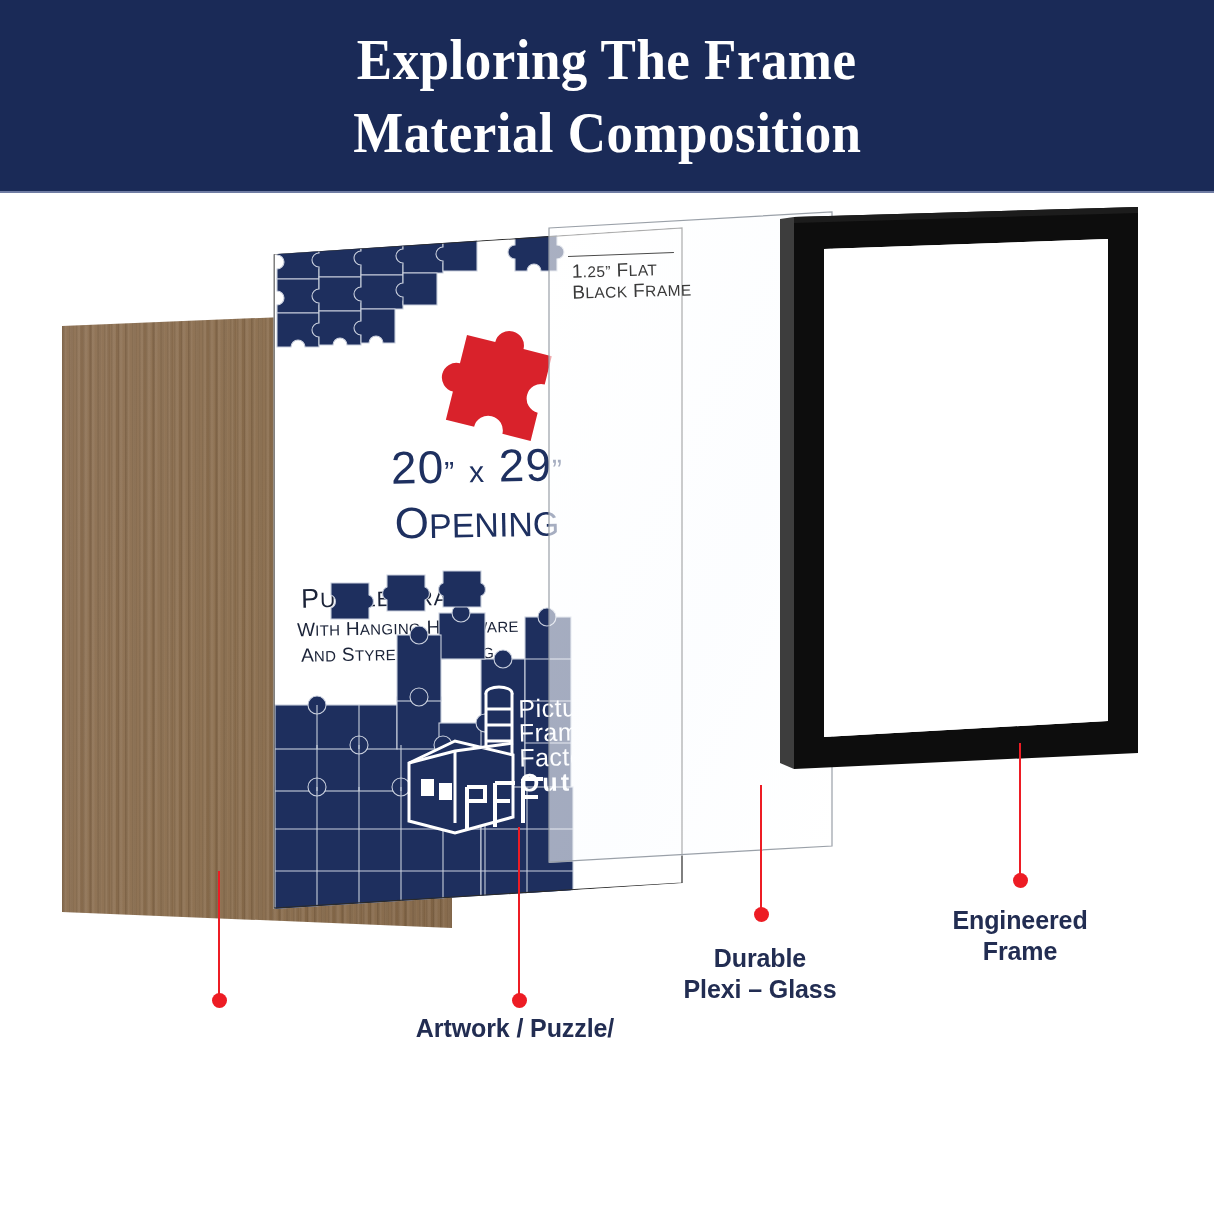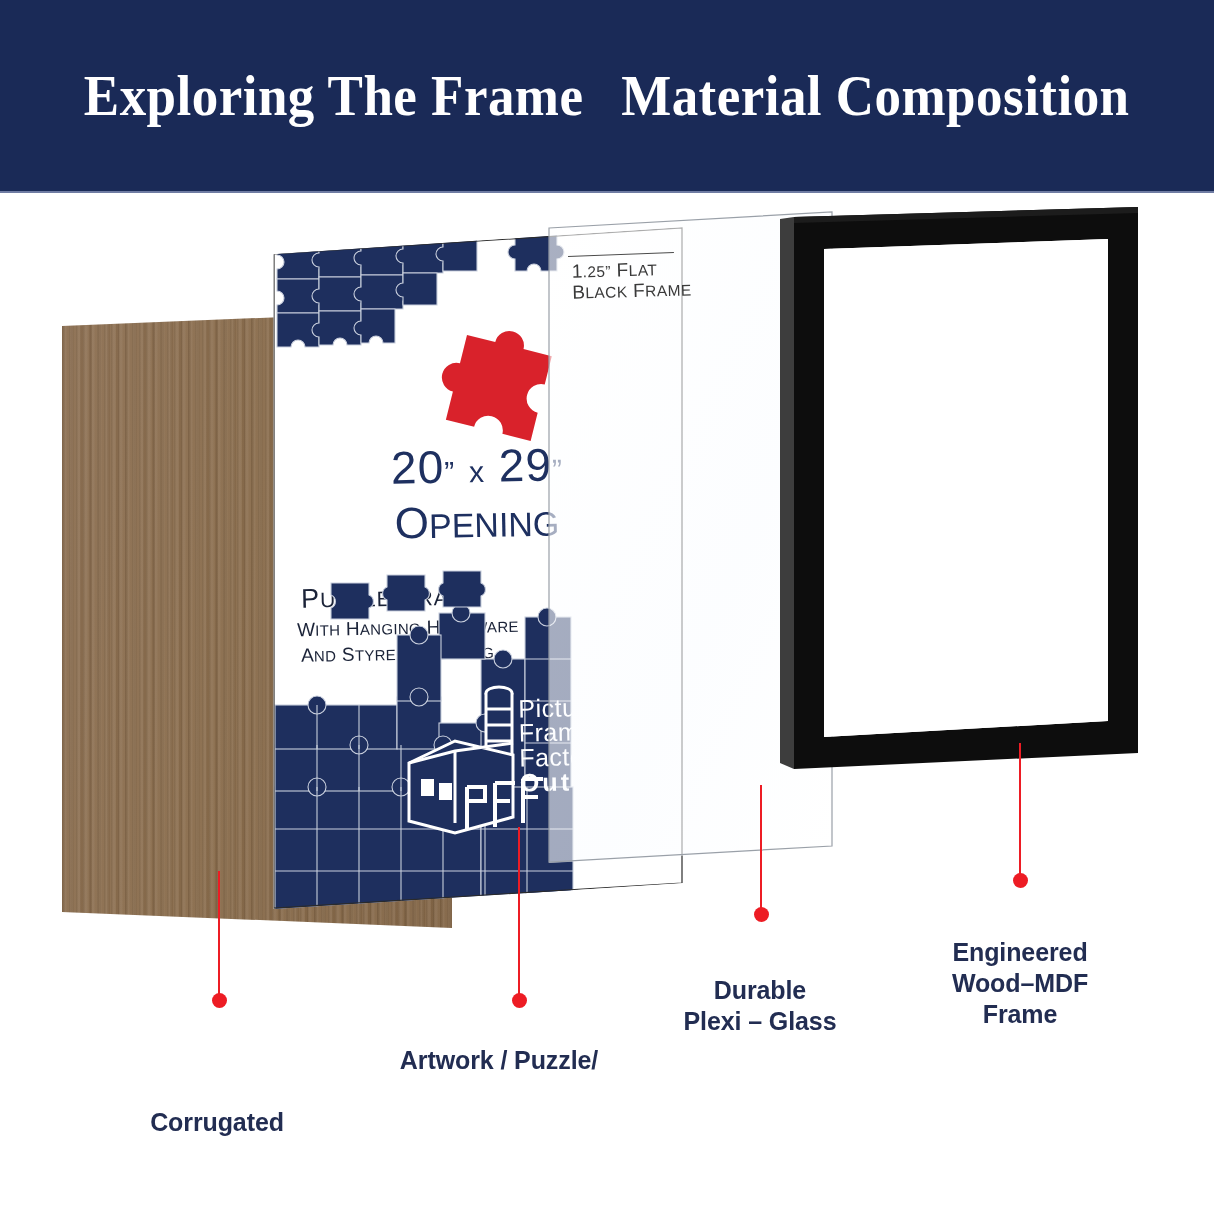--- a/index.html
+++ b/index.html
@@ -8,21 +8,21 @@
     font-family:"Liberation Sans", sans-serif;
     background:#ffffff;
     position:relative;
     overflow:hidden;
   }
 
   
   #header-banner{
     position:absolute; left:0; top:0; width:1214px; height:193px;
     background:#1a2a57;
-    display:flex; flex-direction:row;
+    display:flex; flex-direction:column;
     align-items:center; justify-content:center;
   }
   #header-banner .rule{
     position:absolute; left:0; bottom:0; width:100%; height:2px;
     background:#6f7ca3;
   }
   .hdr-line{
     font-family:"Liberation Serif", serif;
     color:#ffffff;
     font-weight:bold;
@@ -152,21 +152,20 @@
   }
   .callout .lead-dot{
     position:absolute; width:15px; height:15px; border-radius:50%;
     background:#ed1c24;
   }
   .callout .cap{
     position:absolute; text-align:center;
     color:#222d52; font-size:25px; line-height:1.24;
     font-weight:bold; font-family:"Liberation Sans", sans-serif;
     letter-spacing:-0.1px;
-    margin-top:32px;
   }
 </style>
 </head>
 <body>
 
 <div id="header-banner">
   <div class="hdr-line">Exploring The Frame</div>
   <div class="hdr-line">Material Composition</div>
   <div class="rule"></div>
 </div>
@@ -312,44 +311,42 @@
 
     <polygon points="46,44 330,34 330,516 46,532" fill="#ffffff"></polygon>
 
     <polygon points="16,12 360,2 360,8 16,18" fill="#1c1c1c"></polygon>
   </svg>
 
   <div class="callout">
     <div class="lead-line" style="left:218px; top:678px; height:128px;"></div>
     <div class="lead-dot" style="left:212px; top:800px;"></div>
     <div class="cap" style="left:88px; top:882px; width:258px;">
-      <div>Corrugated</div>
     </div>
   </div>
 
   <div class="callout">
     <div class="lead-line" style="left:518px; top:634px; height:172px;"></div>
     <div class="lead-dot" style="left:512px; top:800px;"></div>
-    <div class="cap" style="left:368px; top:820px; width:262px;">
+    <div class="cap" style="left:384px; top:820px; width:262px;">
       <div>Artwork / Puzzle/</div>
     </div>
   </div>
 
   <div class="callout">
     <div class="lead-line" style="left:760px; top:592px; height:128px;"></div>
     <div class="lead-dot" style="left:754px; top:714px;"></div>
     <div class="cap" style="left:648px; top:750px; width:224px;">
       <div>Durable</div>
       <div>Plexi – Glass</div>
     </div>
   </div>
 
   <div class="callout">
     <div class="lead-line" style="left:1019px; top:550px; height:136px;"></div>
     <div class="lead-dot" style="left:1013px; top:680px;"></div>
     <div class="cap" style="left:908px; top:712px; width:224px;">
       <div>Engineered</div>
-      <div>Wood–MDF</div>
       <div>Frame</div>
     </div>
   </div>
 
 </div>
 
 </body></html>

